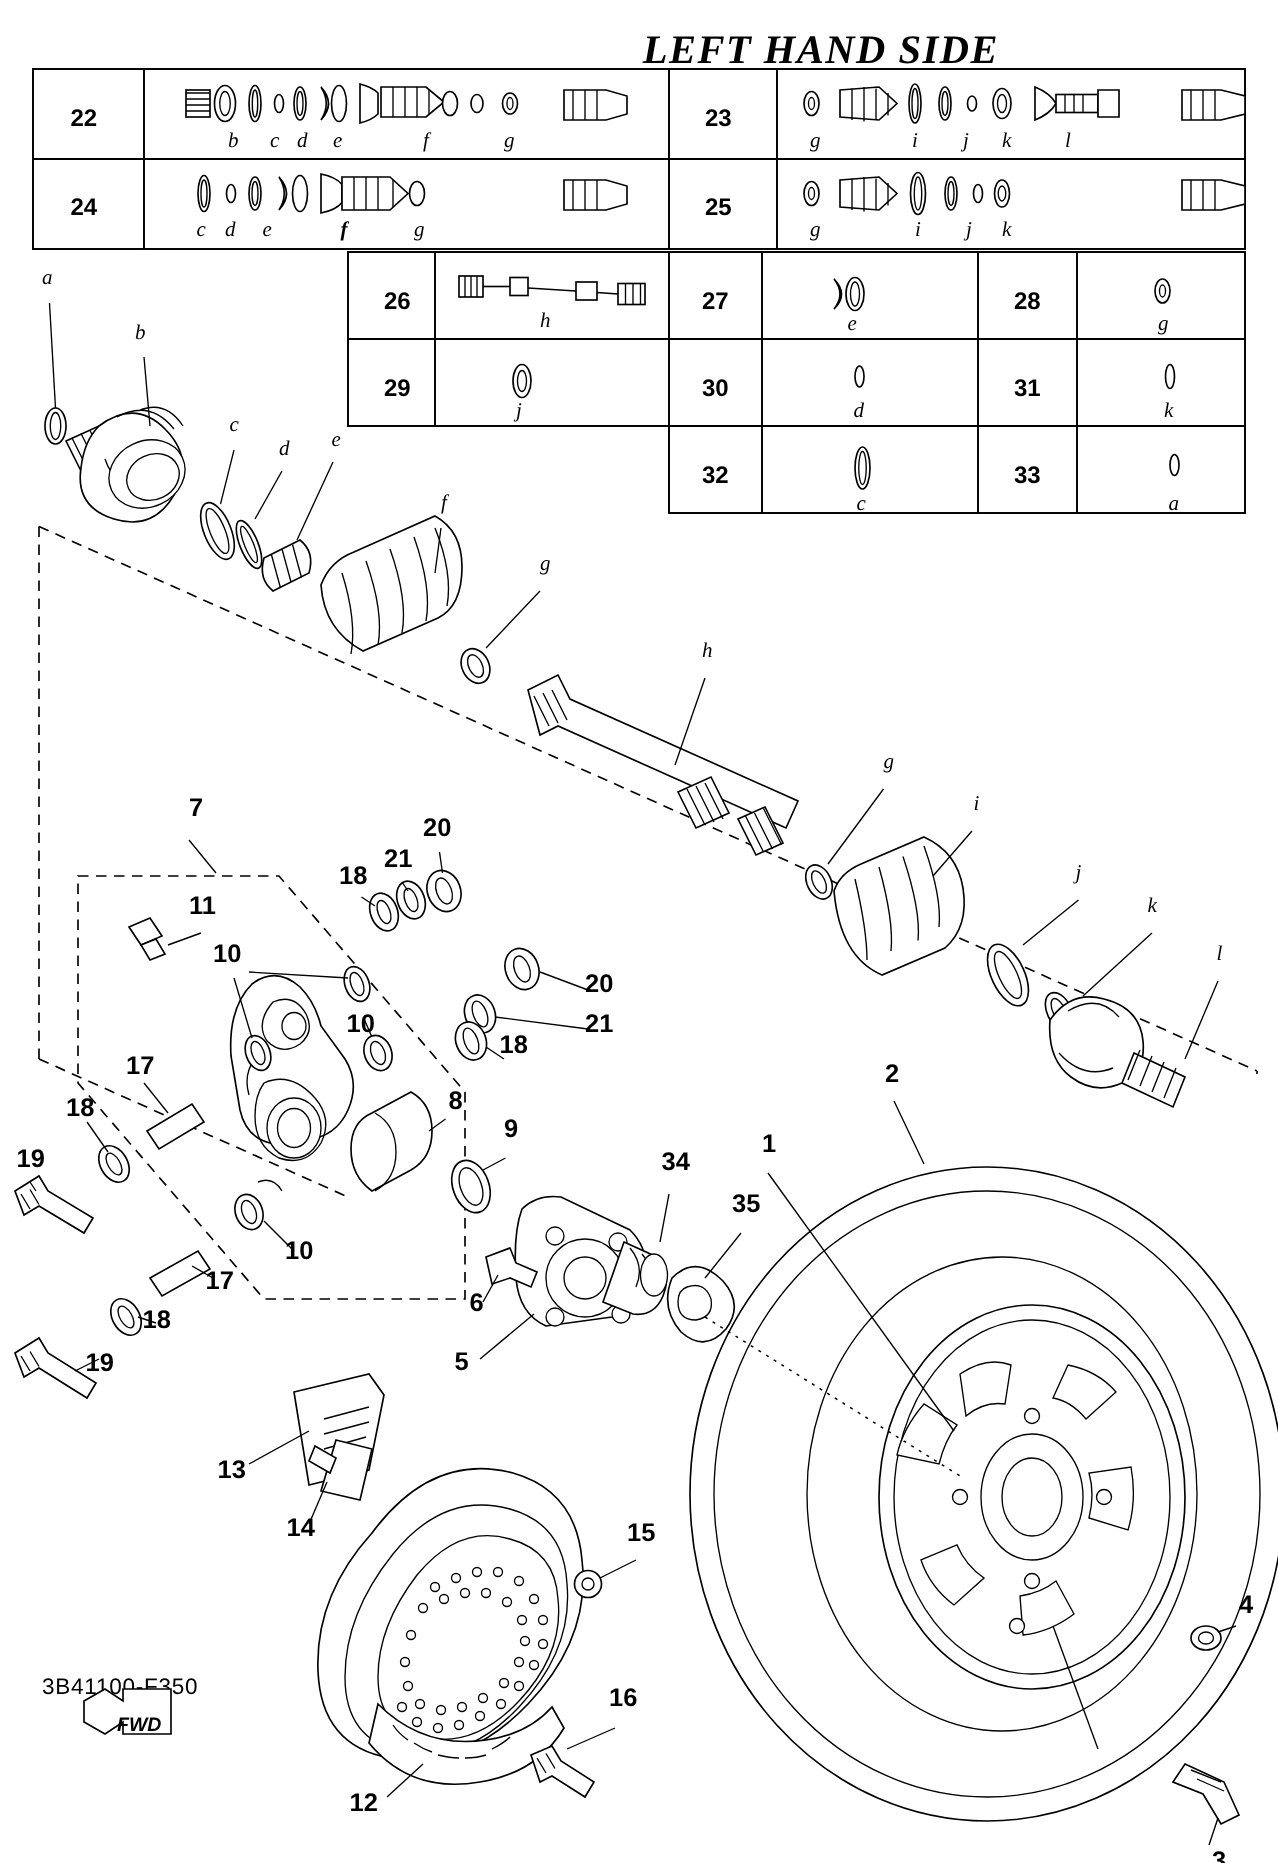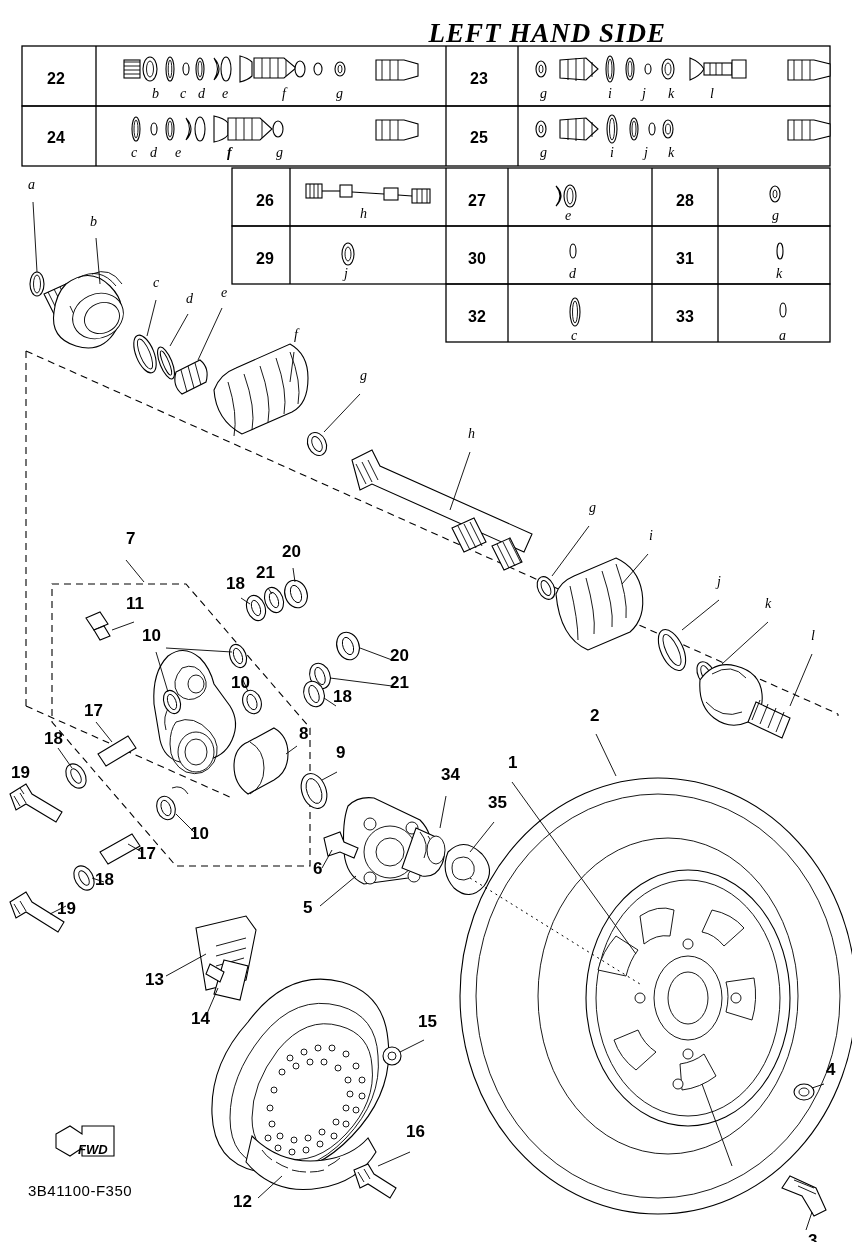--- a/index.html
+++ b/index.html
@@ -28,21 +28,21 @@
     top: 2px;
     font-family: "Liberation Serif", serif;
     font-style: italic;
     font-weight: bold;
     font-size: 27px;
     letter-spacing: 1px;
   }
   .partcode {
     position: absolute;
     left: 28px;
-    top: 1166px;
+    top: 1100px;
     font-family: "Liberation Sans", sans-serif;
     font-size: 15px;
     letter-spacing: 0.5px;
   }
   svg.layer {
     position: absolute;
     left: 0; top: 0;
     width: 852px;
     height: 1242px;
   }

